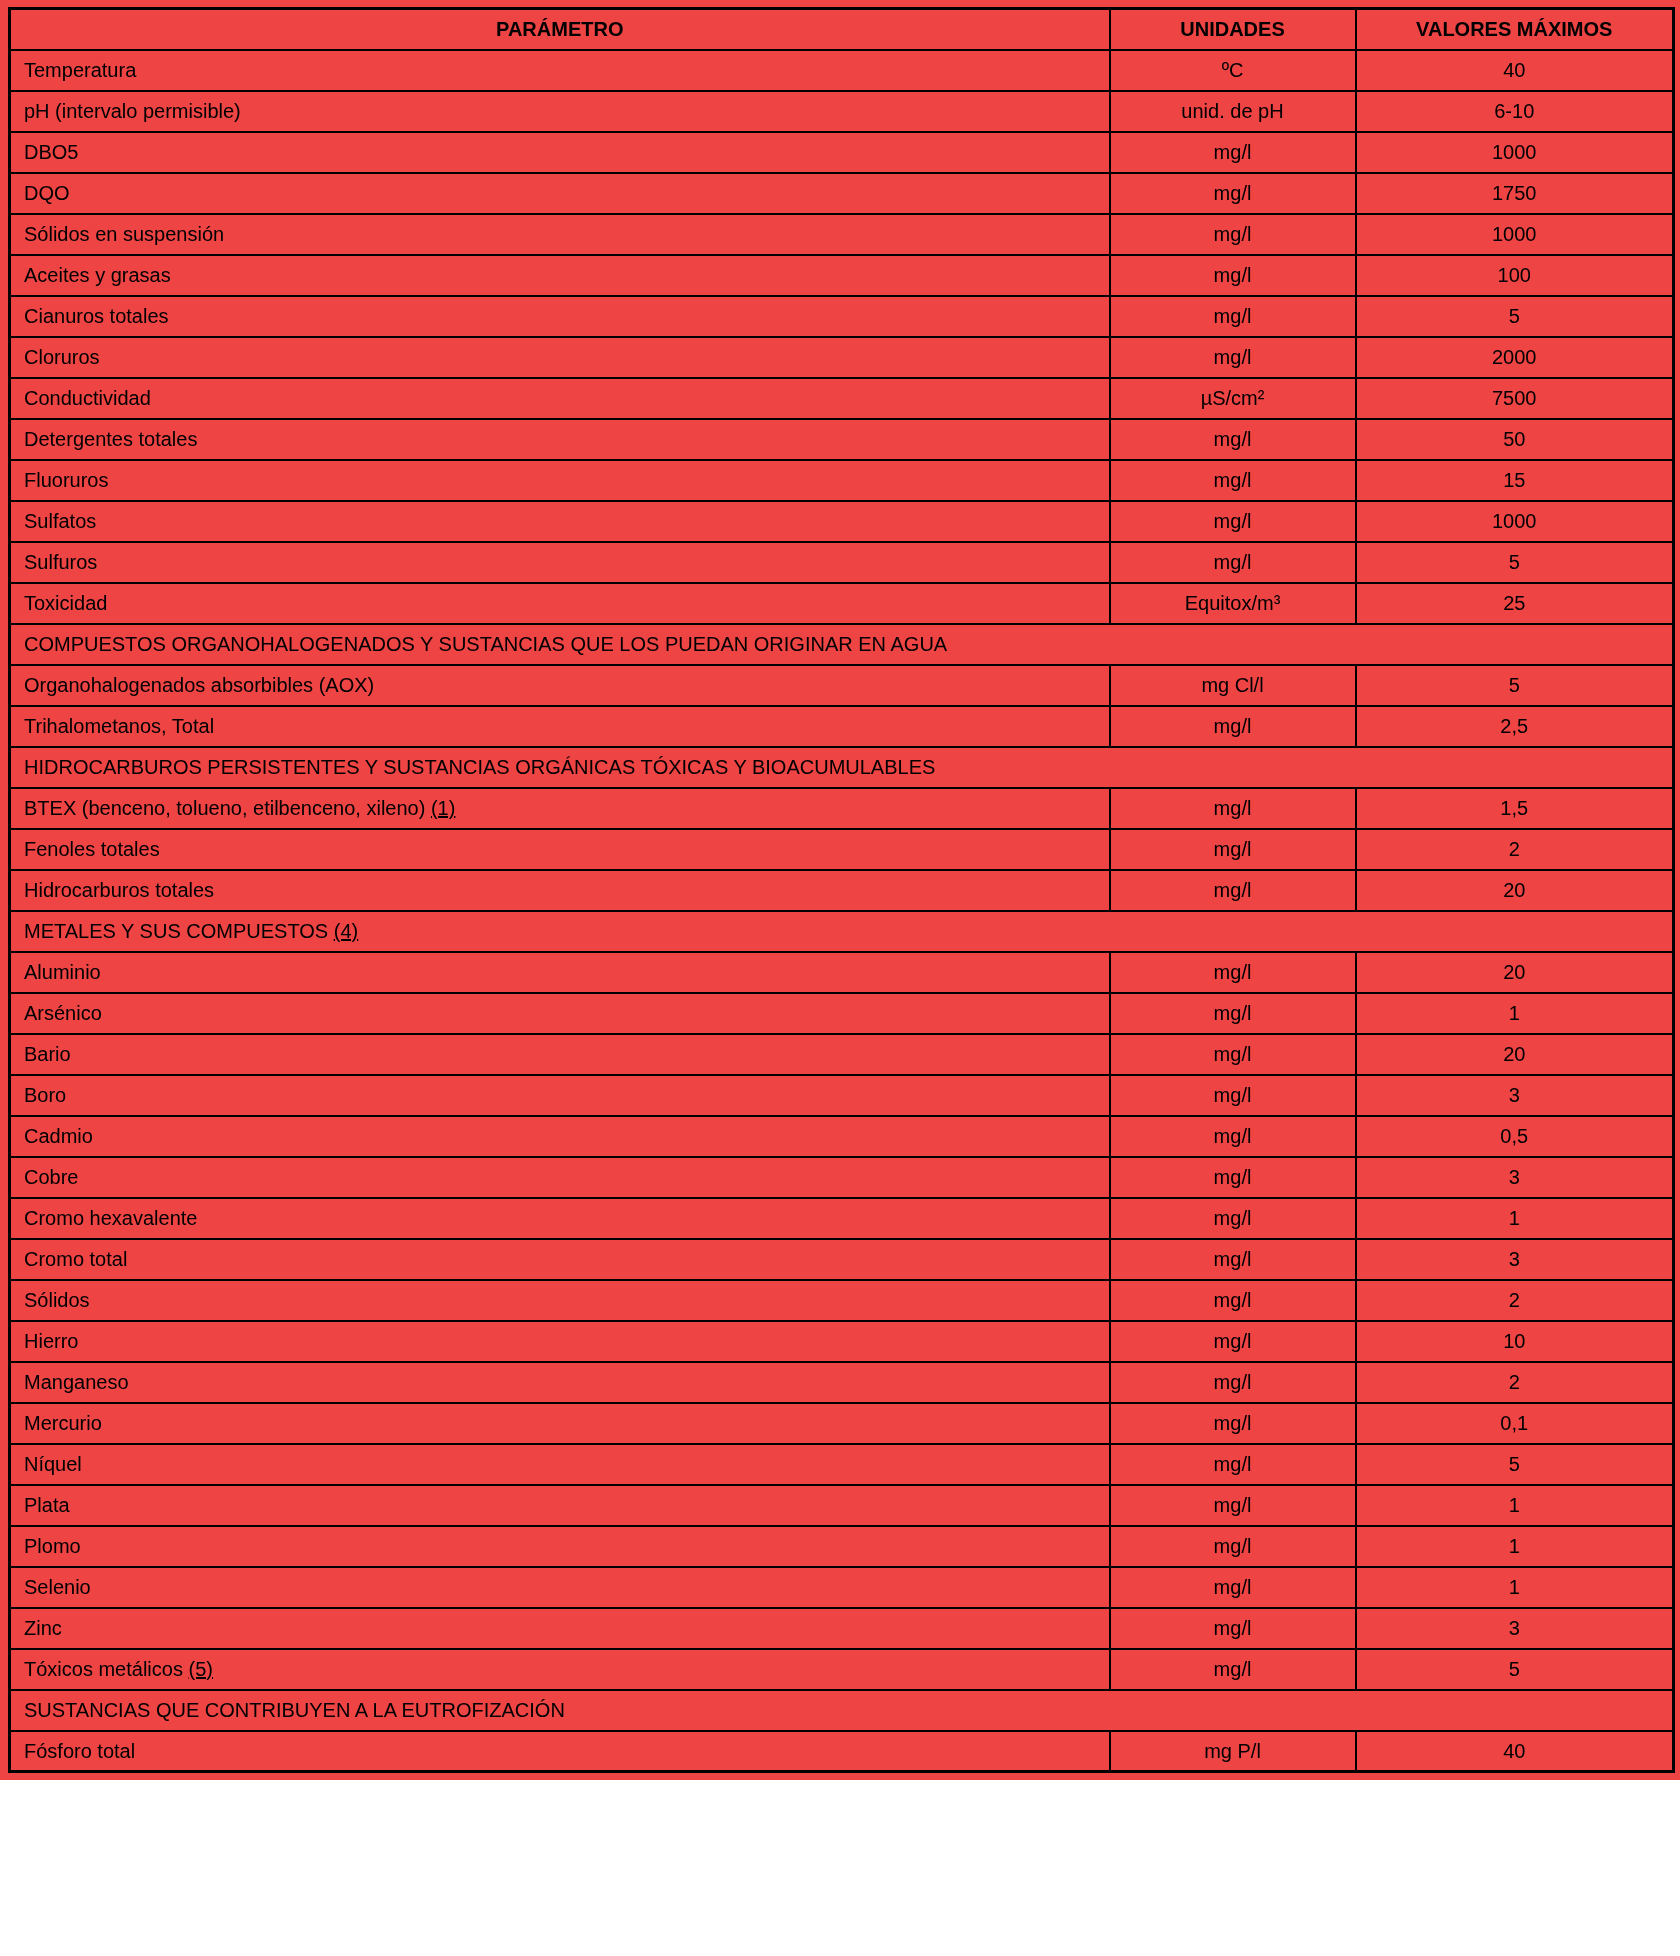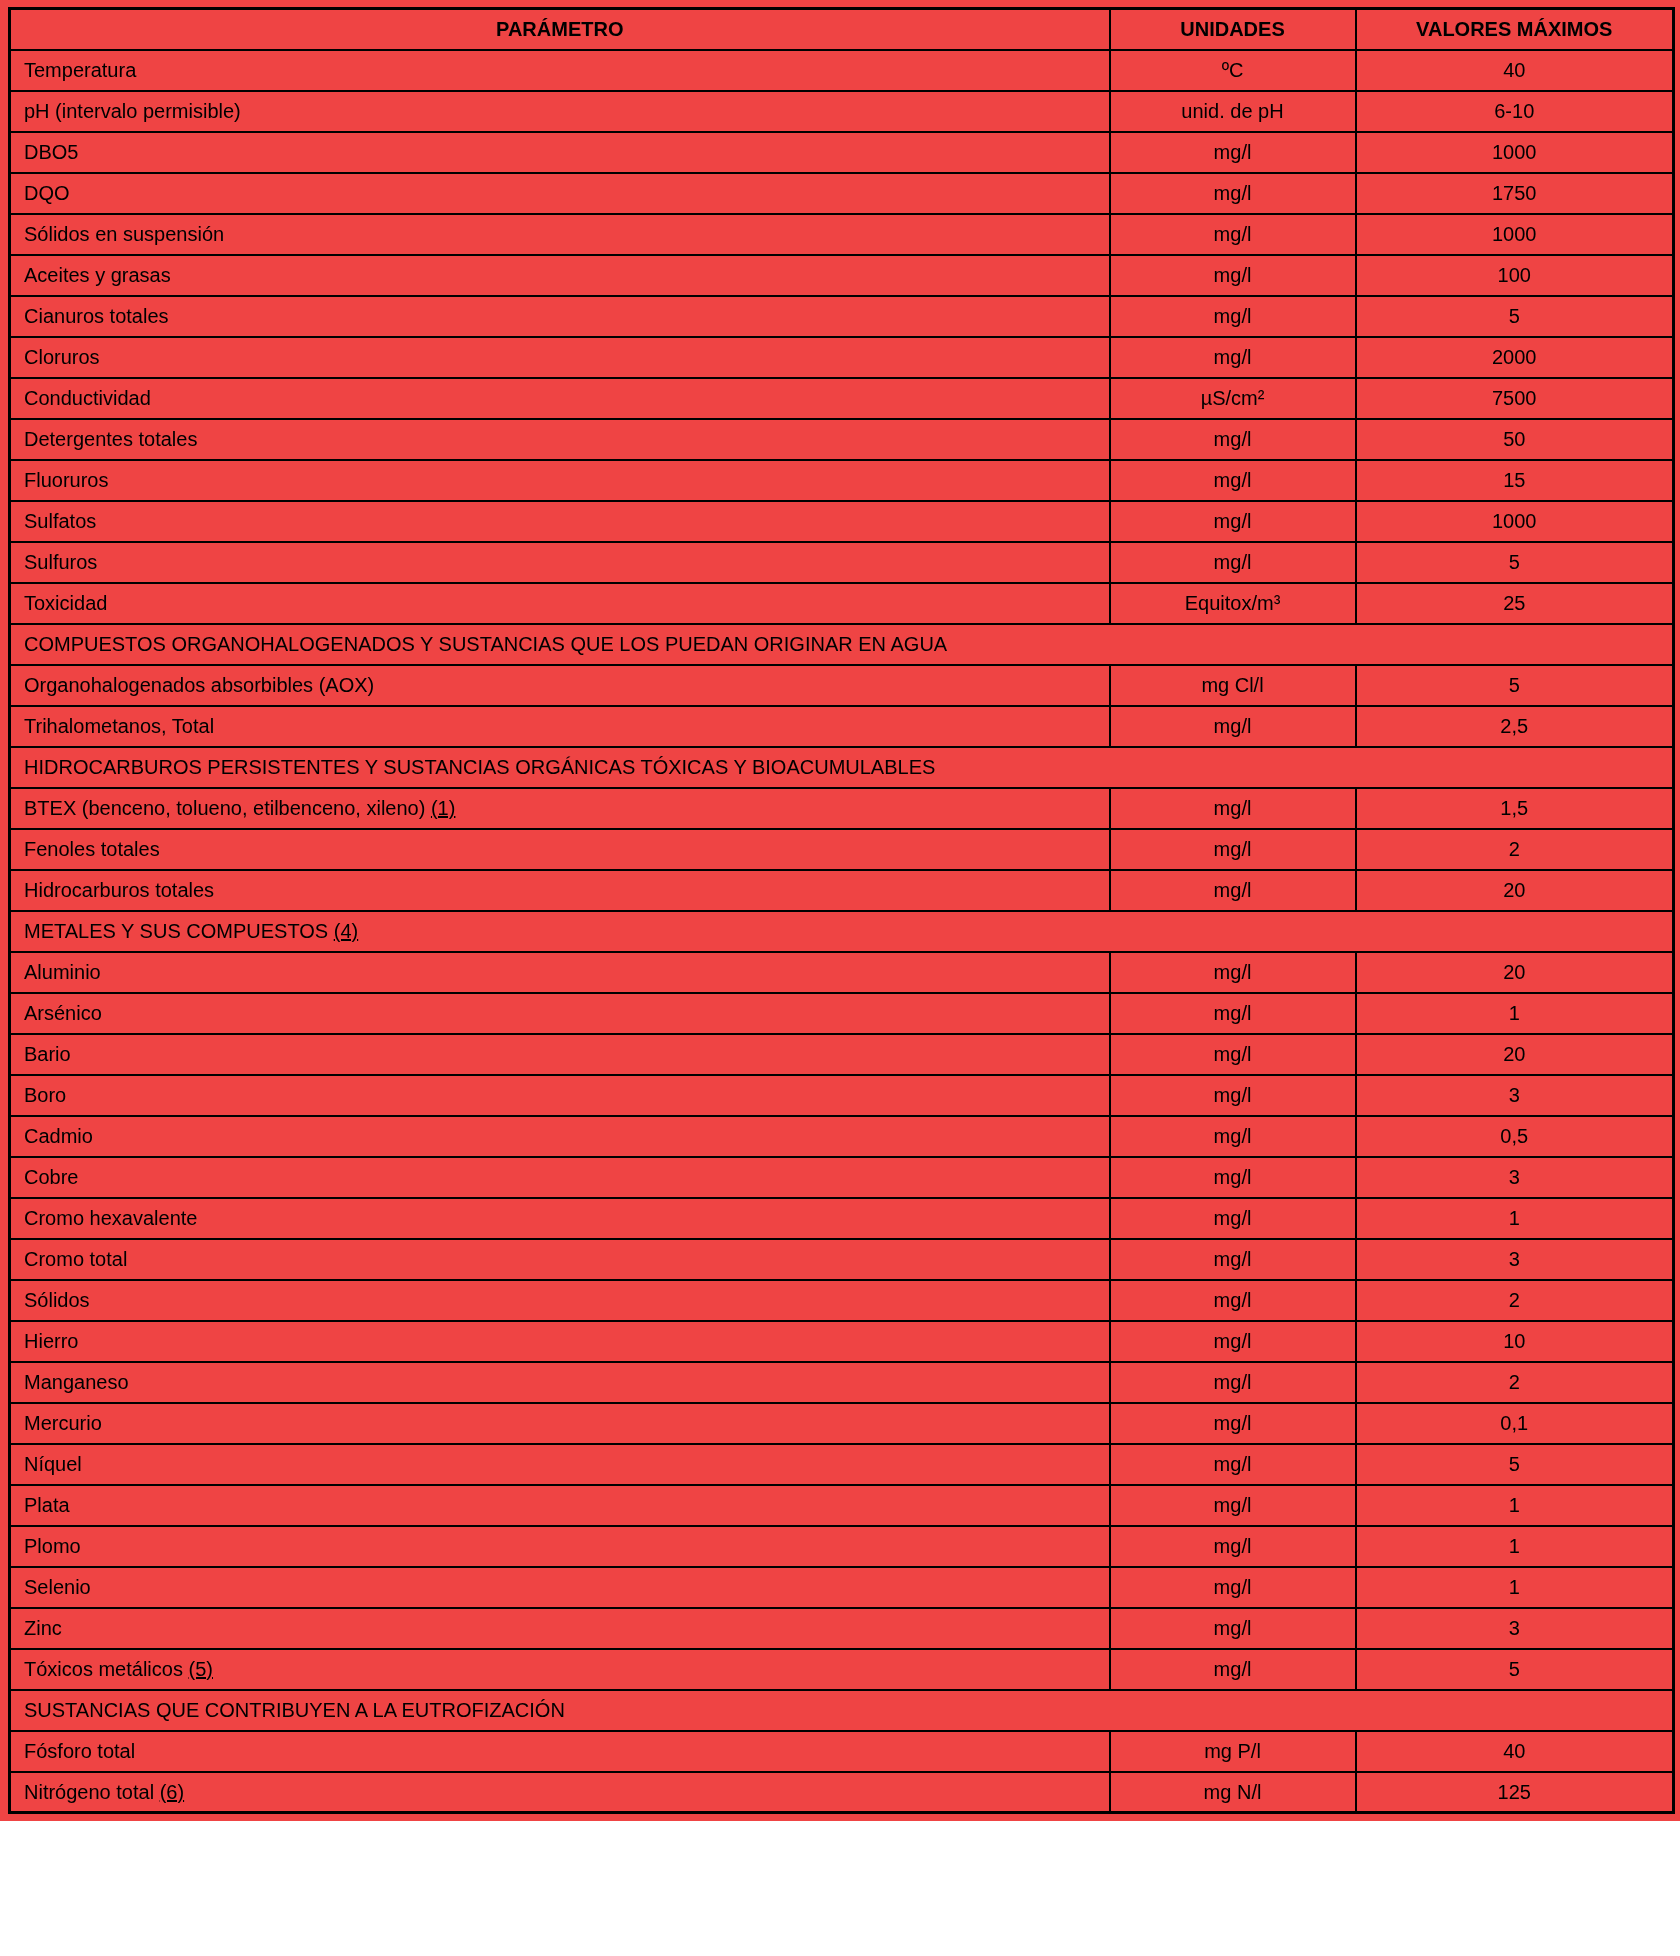--- a/index.html
+++ b/index.html
@@ -267,20 +267,15 @@
           <td class="center">5</td>
         </tr>
         <tr>
           <td colspan="3" class="param">SUSTANCIAS QUE CONTRIBUYEN A LA EUTROFIZACIÓN</td>
         </tr>
         <tr>
           <td class="param">Fósforo total</td>
           <td class="center">mg P/l</td>
           <td class="center">40</td>
         </tr>
-        <tr>
-          <td class="param">Nitrógeno total <span class="ref">(6)</span></td>
-          <td class="center">mg N/l</td>
-          <td class="center">125</td>
-        </tr>
       </tbody>
   </table>
 </div>
 
 </body></html>

